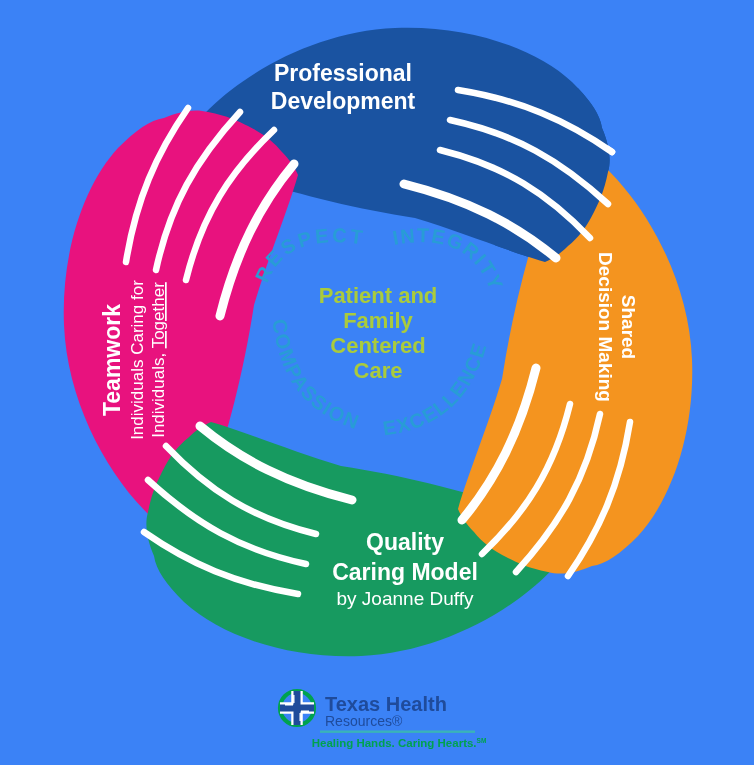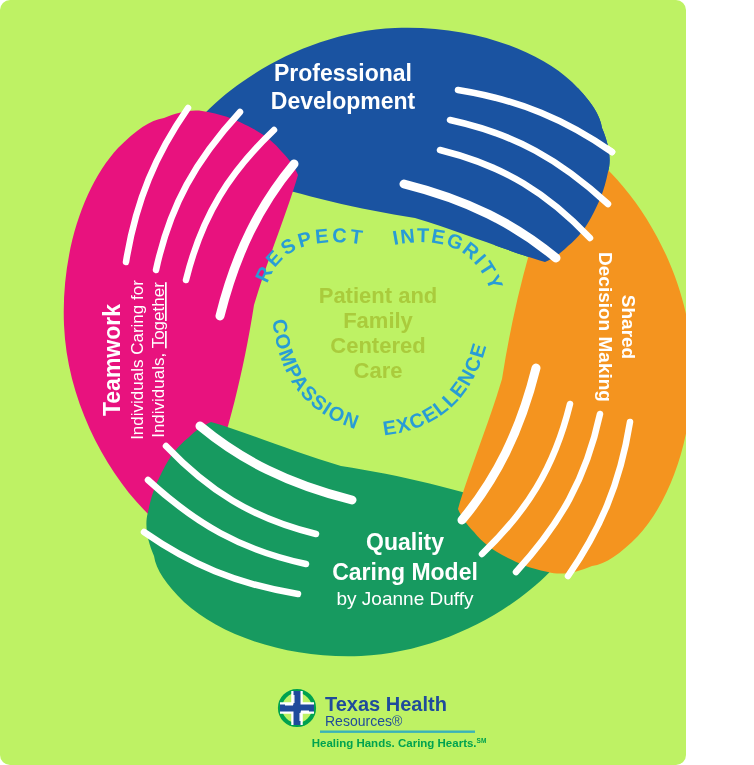--- a/index.html
+++ b/index.html
@@ -1,24 +1,23 @@
 <!DOCTYPE html>
 <html><head>
 <meta charset="utf-8">
 <title>Diagram</title>
 <style>
   html, body { margin: 0; padding: 0; background: #ffffff; }
   .stage {
     position: relative;
-    width: 686px;
+    width: 754px;
     height: 765px;
-    background: #bef264;
+    background: #3b82f6;
     overflow: hidden;
     font-family: "Liberation Sans", sans-serif;
-    border-radius: 10px;
   }
   svg { display: block; font-family: "Liberation Sans", sans-serif; }
   .hand-label   { fill: #ffffff; font-weight: bold; }
   .hand-sub     { fill: #ffffff; font-weight: normal; }
   .heart-word   { font-weight: bold; }
   .center-word  { font-weight: bold; text-anchor: middle; }
   .logo-name    { font-weight: bold; }
   .logo-tagline { font-weight: bold; text-anchor: middle; }
 </style>
 </head>

